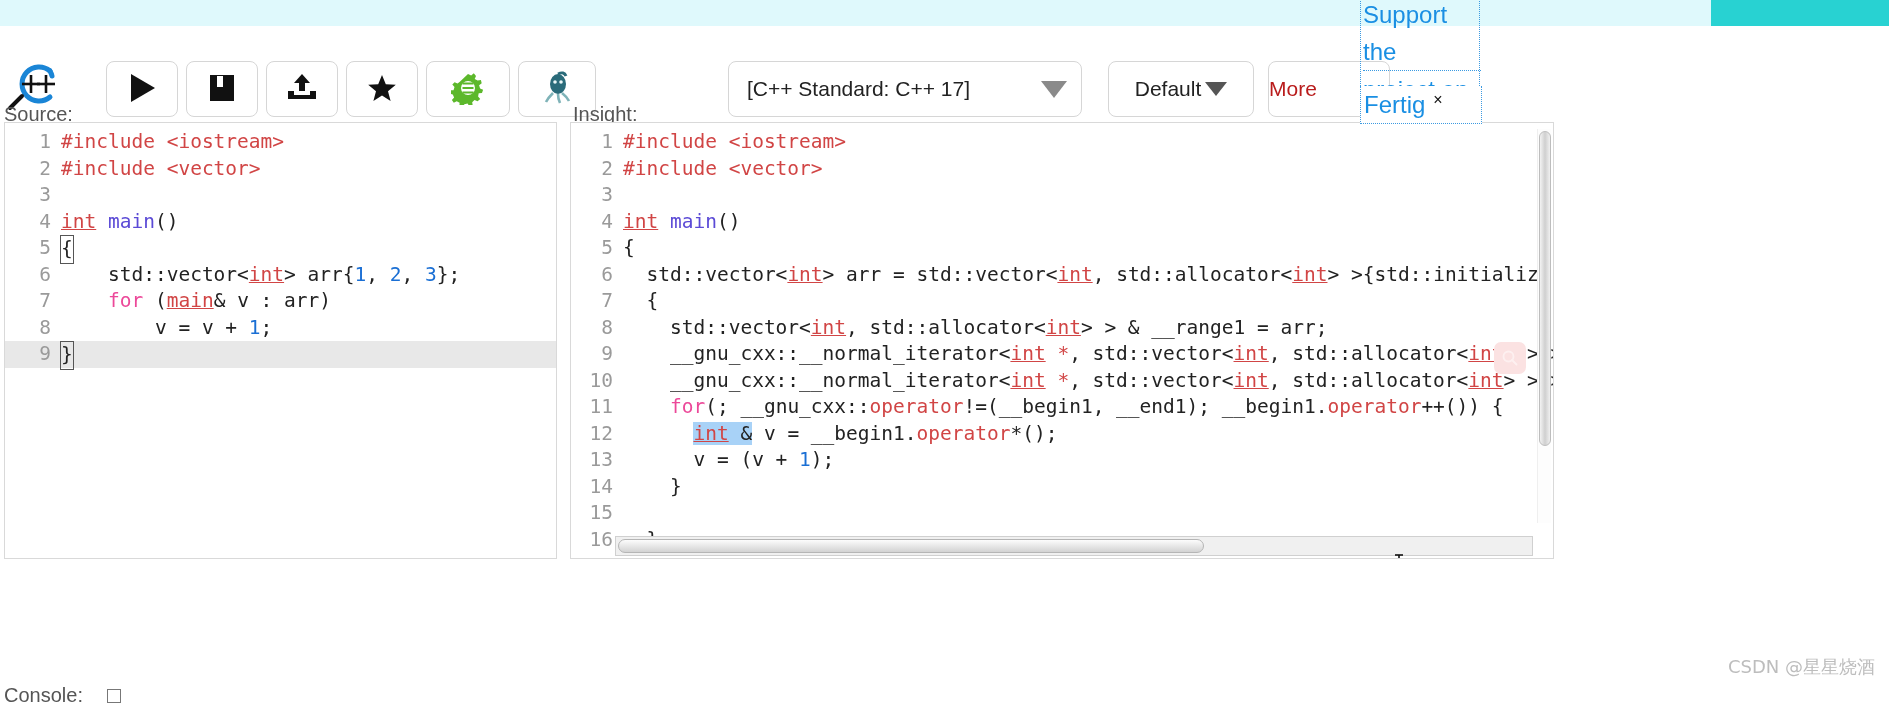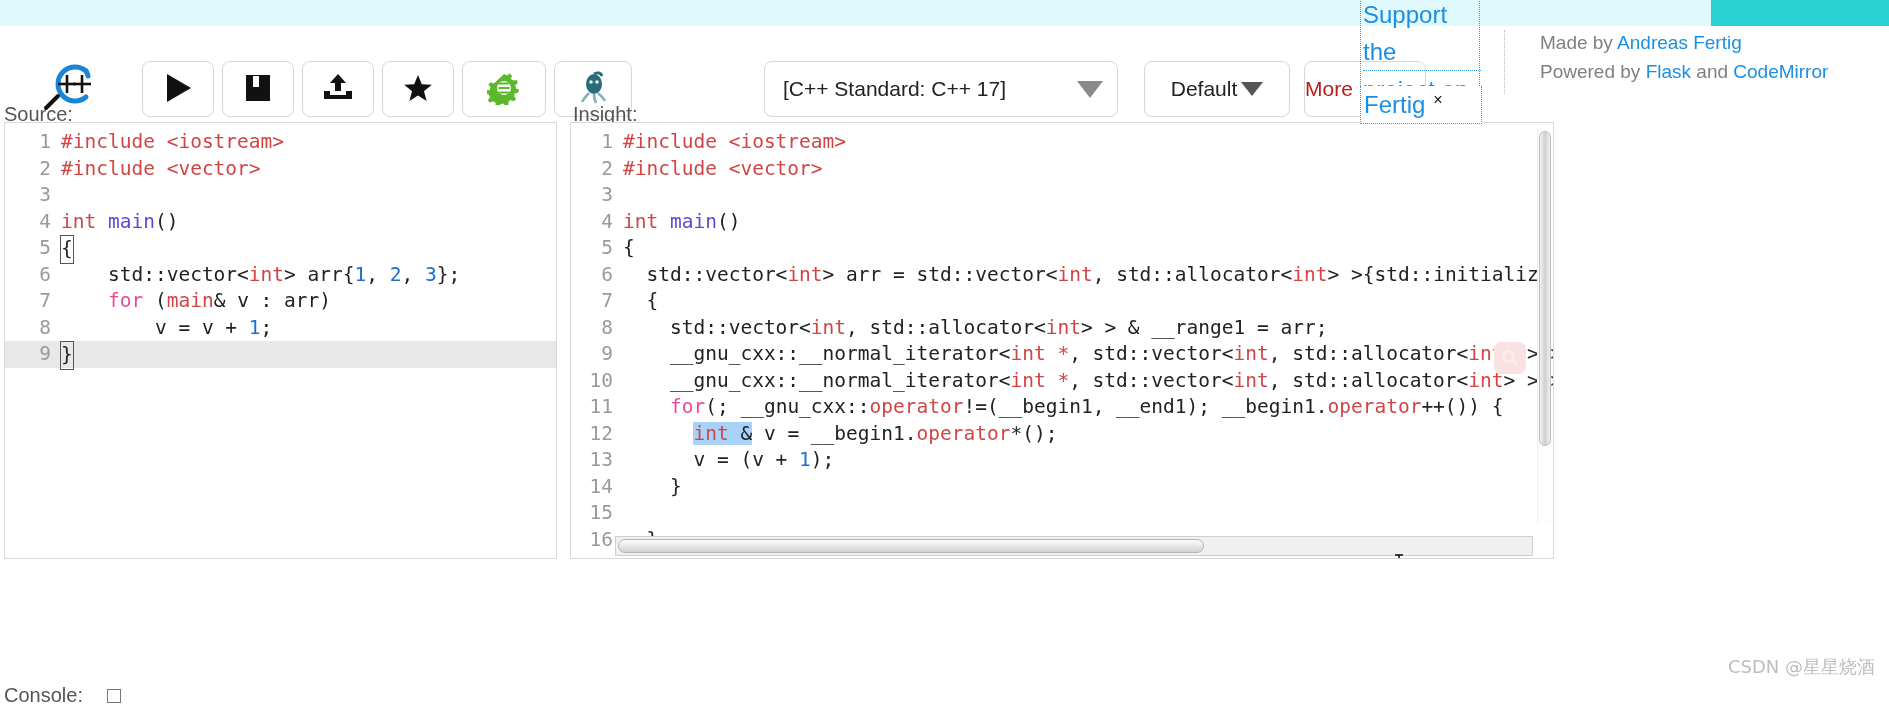--- a/index.html
+++ b/index.html
@@ -19,21 +19,20 @@
   }
   .top-strip-accent {
     position: absolute; right: 0; top: 0; width: 178px; height: 26px;
     background: #28d2d2;
   }
 
   
   .toolbar {
     position: absolute; left: 0; top: 26px; width: 1583px; height: 75px;
     background: #ffffff;
-    margin-left: 36px;
   }
   .logo {
     position: absolute; left: 6px; top: 30px; width: 56px; height: 56px;
   }
   .tbtn {
     position: absolute; top: 35px; height: 56px;
     background: #fff;
     border: 1px solid #d6d6d6;
     border-radius: 8px;
     display: flex; align-items: center; justify-content: center;
@@ -145,21 +144,21 @@
   #editor-insight .ln { width: 42px; }
   .code {
     position: absolute; left: 56px; white-space: pre; color: #222;
   }
   #editor-insight .code { left: 52px; }
   .activeline { background: #e8e8e8; }
 
   
   .t-pre   { color: #d14545; }
   .t-kw    { color: #ec4899; }
-  .t-type  { color: #d14545; }
+  .t-type  { color: #d14545; text-decoration: underline; }
   .t-fn    { color: #5b4ad6; }
   .t-num   { color: #1a6fd4; }
   .t-op    { color: #d14545; }
   .t-sel   { background: #a8d2f7; }
   .t-plain { color: #222; }
 
   .cursor-box {
     display: inline-block; border: 1px solid #555;
     margin: 0 -1px; padding: 0;
   }
@@ -306,29 +305,20 @@
   <div class="patreon-box"></div>
   <div class="patreon-link">
     <span class="patreon-line">Support the</span>
     <span class="patreon-line">project on</span>
   </div>
   <div class="patreon-last">
     <span>Fertig</span>
     <span class="patreon-x">×</span>
   </div>
 
-  <div class="credits">
-    <div class="sep"></div>
-    <div>
-      <span>Made by </span><a>Andreas Fertig</a>
-    </div>
-    <div>
-      <span>Powered by </span><a>Flask</a><span> and </span><a>CodeMirror</a>
-    </div>
-  </div>
 
   <div class="panel-label" id="label-source">Source:</div>
   <div class="panel-label" id="label-insight">Insight:</div>
   <div class="panel-label" id="label-console">Console:</div>
   <div class="console-box"></div>
 
   <div class="editor" id="editor-source">
     <div id="source-lines">
         <div class="gutter-line" style="top: 6px;"><span class="ln" style="top: 0px;">1</span><span class="code"><span class="t-pre">#include &lt;iostream&gt;</span></span></div>
         <div class="gutter-line" style="top: 32.5px;"><span class="ln" style="top: 0px;">2</span><span class="code"><span class="t-pre">#include &lt;vector&gt;</span></span></div>

